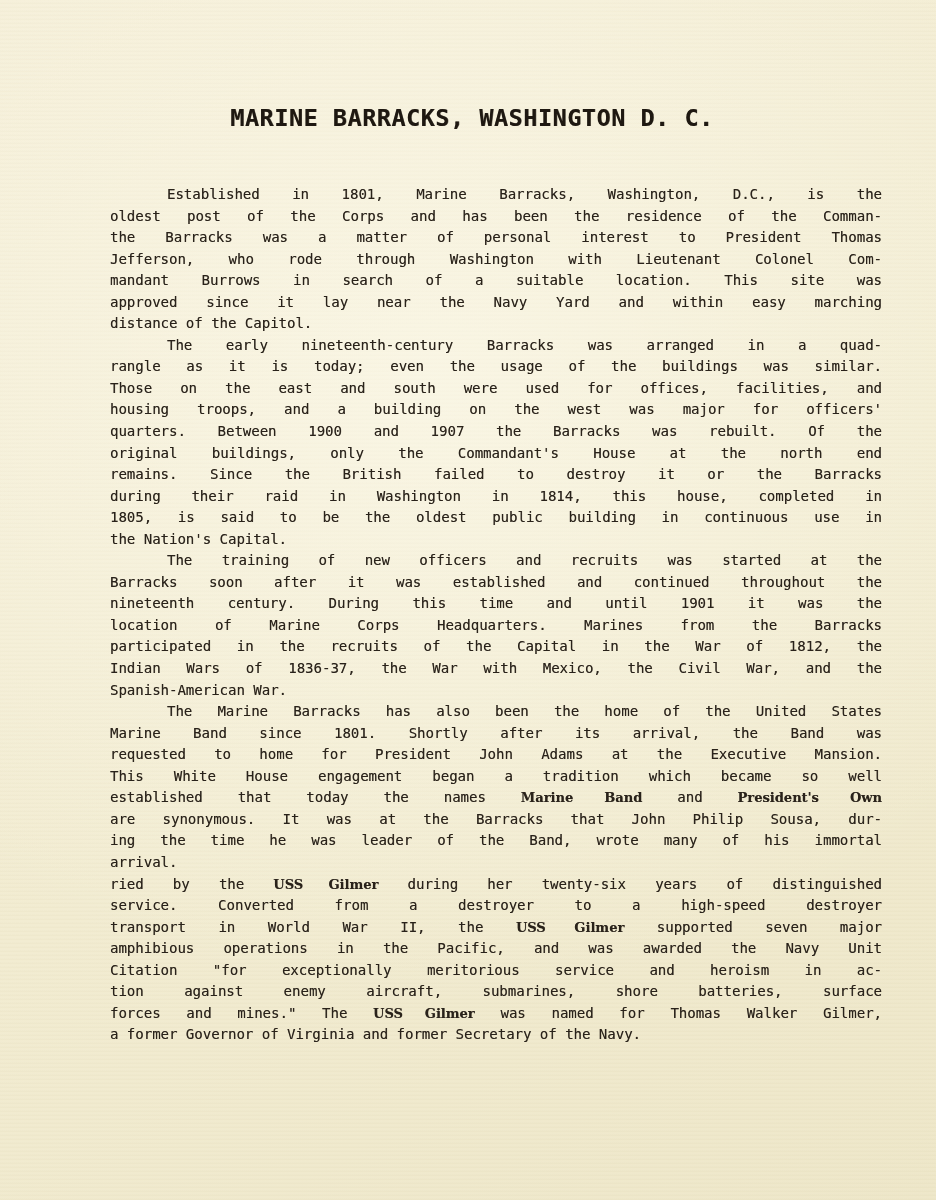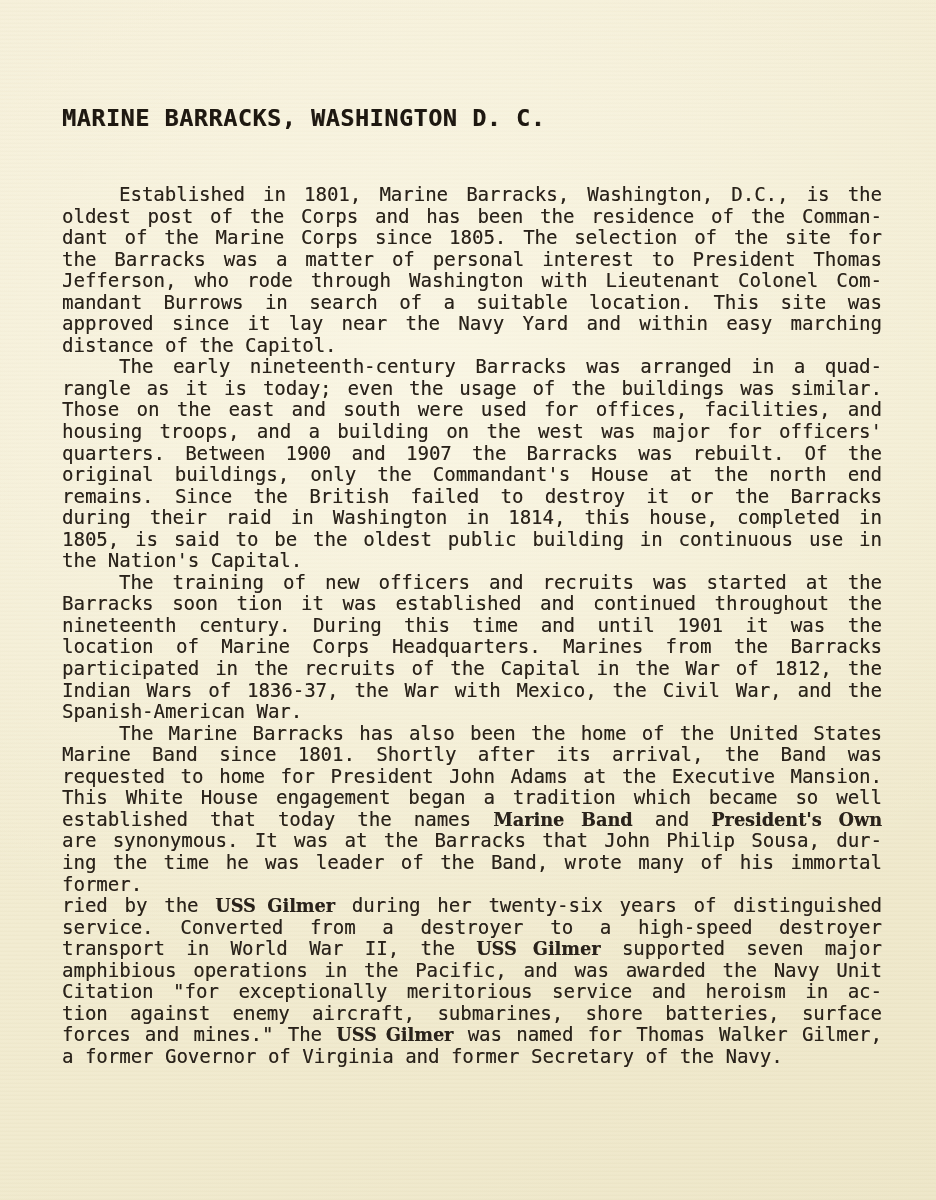--- a/index.html
+++ b/index.html
@@ -23,27 +23,29 @@
     padding: 103px 54px 0 62px;
     font-family: "DejaVu Sans Mono", "Liberation Mono", monospace;
     color: var(--ink);
     overflow: hidden;
   }
   .title {
     font-size: 23.5px;
     line-height: 30px;
     font-weight: bold;
     letter-spacing: 0.5px;
+    text-align: center;
     color: #1e1811;
     text-shadow: 0.4px 0.4px 0.4px rgba(30,24,15,0.55);
     margin-bottom: 51px;
   }
   .body-text {
-    font-size: 19px;
+    font-size: 14px;
     line-height: 21.55px;
+    margin-left: 48px;
   }
   .line {
     text-align: justify;
     text-align-last: justify;
     min-height: 21.55px;
     text-shadow: 0.25px 0.25px 0.3px rgba(41,34,26,0.5);
   }
   .line.first { padding-left: 57px; }
   .line.last  { text-align-last: left; }
   .script {
@@ -54,57 +56,56 @@
 </style>
 </head>
 <body>
 
 <div class="page">
   <h1 class="title">MARINE BARRACKS, WASHINGTON D. C.</h1>
   <div class="body-text">
       <div class="paragraph">
         <div class="line first">Established in 1801, Marine Barracks, Washington, D.C., is the</div>
         <div class="line">oldest post of the Corps and has been the residence of the Comman-</div>
-        <div class="line">dant of the Marine Corps since 1805.  The selection of the site for</div>
         <div class="line">the Barracks was a matter of personal interest to President Thomas</div>
         <div class="line">Jefferson, who rode through Washington with Lieutenant Colonel Com-</div>
         <div class="line">mandant Burrows in search of a suitable location.  This site was</div>
         <div class="line">approved since it lay near the Navy Yard and within easy marching</div>
         <div class="line last">distance of the Capitol.</div>
       </div>
       <div class="paragraph">
         <div class="line first">The early nineteenth-century Barracks was arranged in a quad-</div>
         <div class="line">rangle as it is today; even the usage of the buildings was similar.</div>
         <div class="line">Those on the east and south were used for offices, facilities, and</div>
         <div class="line">housing troops, and a building on the west was major for officers'</div>
         <div class="line">quarters.  Between 1900 and 1907 the Barracks was rebuilt.  Of the</div>
         <div class="line">original buildings, only the Commandant's House at the north end</div>
         <div class="line">remains.  Since the British failed to destroy it or the Barracks</div>
         <div class="line">during their raid in Washington in 1814, this house, completed in</div>
         <div class="line">1805, is said to be the oldest public building in continuous use in</div>
         <div class="line last">the Nation's Capital.</div>
       </div>
       <div class="paragraph">
         <div class="line first">The training of new officers and recruits was started at the</div>
-        <div class="line">Barracks soon tion it was established and continued throughout the</div>
+        <div class="line">Barracks soon after it was established and continued throughout the</div>
         <div class="line">nineteenth century.  During this time and until 1901 it was the</div>
         <div class="line">location of Marine Corps Headquarters.  Marines from the Barracks</div>
         <div class="line">participated in the recruits of the Capital in the War of 1812, the</div>
         <div class="line">Indian Wars of 1836-37, the War with Mexico, the Civil War, and the</div>
         <div class="line last">Spanish-American War.</div>
       </div>
       <div class="paragraph">
         <div class="line first">The Marine Barracks has also been the home of the United States</div>
         <div class="line">Marine Band since 1801.  Shortly after its arrival, the Band was</div>
         <div class="line">requested to home for President John Adams at the Executive Mansion.</div>
         <div class="line">This White House engagement began a tradition which became so well</div>
         <div class="line"><span>established that today the names </span><span class="script">Marine Band</span><span> and </span><span class="script">President's Own</span></div>
         <div class="line">are synonymous.  It was at the Barracks that John Philip Sousa, dur-</div>
         <div class="line">ing the time he was leader of the Band, wrote many of his immortal</div>
-        <div class="line last">former.</div>
+        <div class="line last">arrival.</div>
       </div>
       <div class="paragraph">
         <div class="line"><span>ried by the </span><span class="script">USS Gilmer</span><span> during her twenty-six years of distinguished</span></div>
         <div class="line">service.  Converted from a destroyer to a high-speed destroyer</div>
         <div class="line"><span>transport in World War II, the </span><span class="script">USS Gilmer</span><span> supported seven major</span></div>
         <div class="line">amphibious operations in the Pacific, and was awarded the Navy Unit</div>
         <div class="line">Citation "for exceptionally meritorious service and heroism in ac-</div>
         <div class="line">tion against enemy aircraft, submarines, shore batteries, surface</div>
         <div class="line"><span>forces and mines."  The </span><span class="script">USS Gilmer</span><span> was named for Thomas Walker Gilmer,</span></div>
         <div class="line last">a former Governor of Virginia and former Secretary of the Navy.</div>

